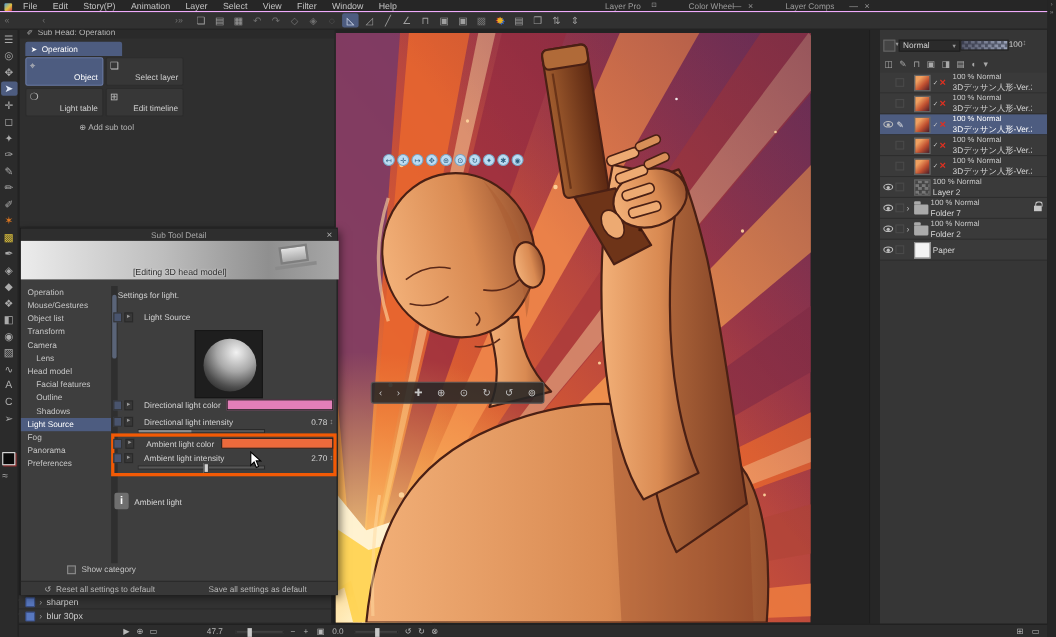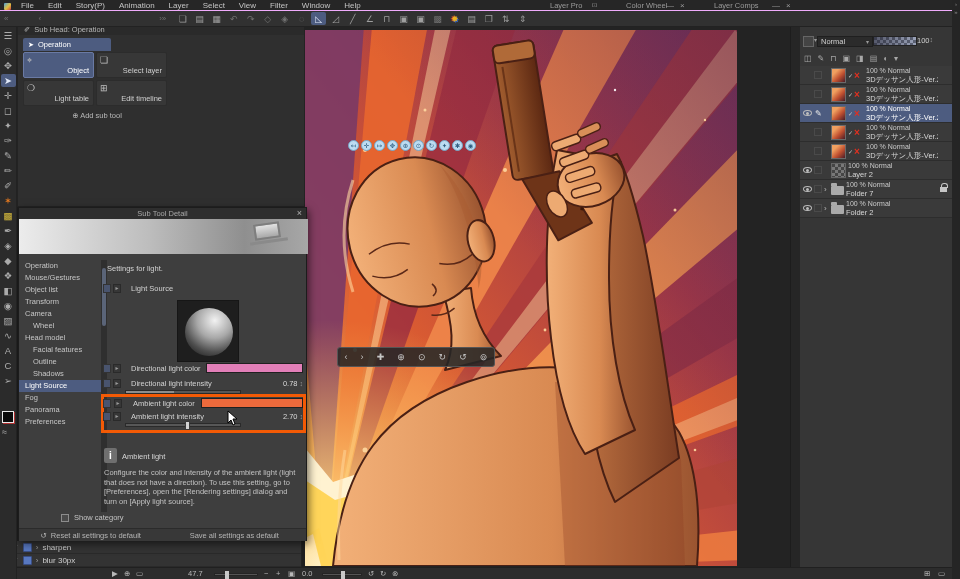--- a/index.html
+++ b/index.html
@@ -266,30 +266,31 @@
 </div>
 
 <div id="dialog" class="abs">
   <div id="dlgtitle">
     <span>Sub Tool Detail</span>
     <span id="dlgclose">×</span>
   </div>
   <div id="banner">
     <div class="lapscr"></div>
     <div class="lapbase"></div>
+    <div class="cap">[Editing 3D head model]</div>
   </div>
 
   <div id="cats">
 
   <div class="cat">Operation</div>
       <div class="cat">Mouse/Gestures</div>
       <div class="cat">Object list</div>
       <div class="cat">Transform</div>
       <div class="cat">Camera</div>
-      <div class="cat ind">Wheel</div>
+      <div class="cat ind">Lens</div>
       <div class="cat">Head model</div>
       <div class="cat ind">Facial features</div>
       <div class="cat ind">Outline</div>
       <div class="cat ind">Shadows</div>
       <div class="cat sel">Light Source</div>
       <div class="cat">Fog</div>
       <div class="cat">Panorama</div>
       <div class="cat">Preferences</div>
     </div>
   <div id="dscroll">
@@ -345,21 +346,20 @@
   <div class="track" style="left:106px;top:215px;width:116px;z-index:4">
     <span class="thumbv" style="left:52%"></span>
   </div>
 
   <svg id="cursor" width="12" height="16">
       <path d="M1,1 L1,13 4,10 6,15 8,14 6,9 10,9 Z" fill="#ffffff" stroke="#000000" stroke-width="1"></path>
     </svg>
 
   <div id="infoico">i</div>
   <div id="infotitle">Ambient light</div>
-  <div id="infotext">Configure the color and intensity of the ambient light (light that does not have a direction). To use this setting, go to [Preferences], open the [Rendering settings] dialog and turn on [Apply light source].</div>
 
   <div id="showcat">
     <span class="cb"></span>
     <span style="font-size:7.5px;color:#c4c4c4">Show category</span>
   </div>
   <div id="dlgfooter">
     <div class="fb">
         <span>↺</span>
         <span>Reset all settings to default</span>
       </div>
@@ -707,20 +707,34 @@
         <span class="exp">›</span>
         <span class="lthumb tfolder"></span>
 
         <span class="ltext">
           <span class="lmode" style="display:block">100 % Normal</span>
           <span class="lname" style="display:block">Folder 2</span>
         </span>
         <span class="lockb"></span>
       </div>
 
+      <div class="lrow">
+        <span class="cell1 on">
+          <span class="eye"></span>
+        </span>
+        <span class="cell2"></span>
+        <span class="exp"></span>
+        <span class="lthumb tpaper"></span>
+
+        <span class="ltext">
+          <span class="lmode" style="display:block"></span>
+          <span class="lname" style="display:block">Paper</span>
+        </span>
+        <span class="lockb"></span>
+      </div>
     </div>
   <div id="lpbottom">
     <span>⊞</span>
     <span>▭</span>
   </div>
 </div>
 
 <div id="rightedge" class="abs">
   <span>›</span>
   <span>»</span>

